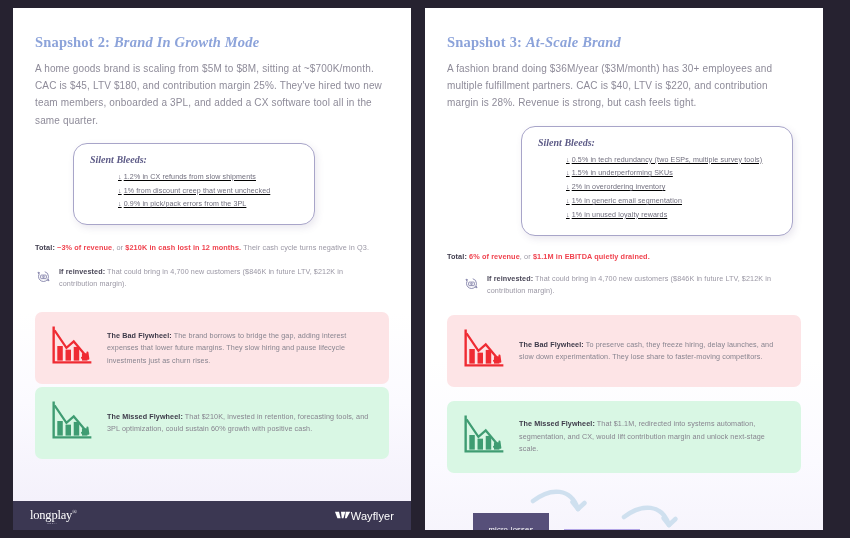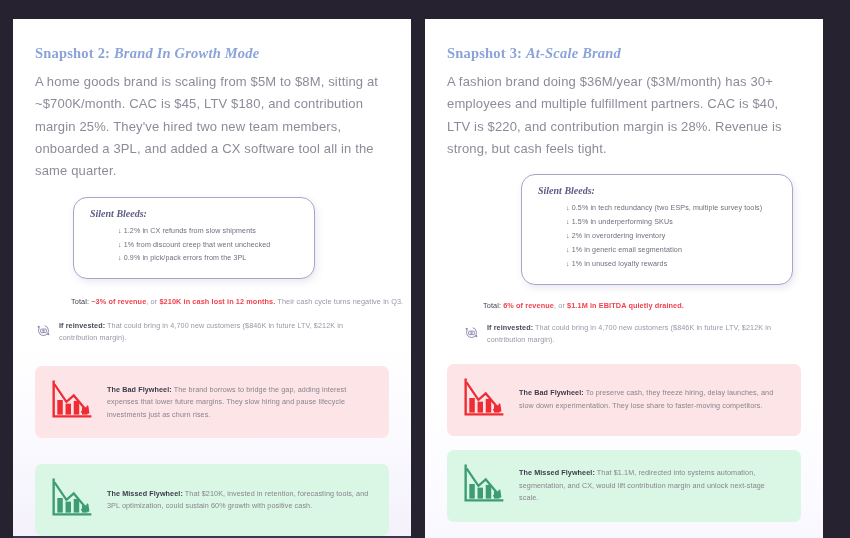--- a/index.html
+++ b/index.html
@@ -7,21 +7,21 @@
     width: 850px; height: 538px;
     background: #262230;
     font-family: "Liberation Sans", sans-serif;
     overflow: hidden;
   }
   .stage {
     width: 850px; height: 538px;
     background: #262230;
     display: flex;
     gap: 14px;
-    padding: 19px 13px;
+    padding: 8px 13px;
     align-items: flex-start;
   }
   .slide {
     position: relative;
     width: 398px;
     height: 522px;
     background: #ffffff;
     display: flex;
     flex-direction: column;
     overflow: hidden;
@@ -39,21 +39,21 @@
     font-size: 14.5px;
     color: #8ca3da;
     letter-spacing: 0.2px;
     margin-bottom: 9px;
     white-space: nowrap;
   }
   .snap-title .lead { font-weight: 700; font-style: normal; }
   .snap-title .em { font-weight: 700; font-style: italic; }
 
   .intro {
-    font-size: 13px;
+    font-size: 10px;
     line-height: 1.72;
     color: #8e8b99;
     letter-spacing: 0.15px;
     max-width: 352px;
   }
 
   
   .bleed-box {
     margin: 14px 0 0 auto;
     border: 1px solid #a8a5c9;
@@ -64,38 +64,38 @@
   }
   .bleed-box.left  { width: 242px; margin-right: 74px; }
   .bleed-box.right { width: 272px; margin-right: 8px; }
   .bleed-title {
     font-family: "Liberation Serif", serif;
     font-weight: 700; font-style: italic;
     font-size: 10px;
     color: #5c5a86;
     margin-bottom: 6px;
   }
-  .bleed-list { list-style: none; padding-left: 28px; }
+  .bleed-list { list-style: none; padding-left: 28px; text-decoration: underline; }
   .bleed-list li {
     font-size: 7.1px;
     line-height: 1.95;
     color: #6f6d7c;
     letter-spacing: 0.12px;
     white-space: nowrap;
   }
   .bleed-list .arrow { color: #6f6d7c; margin-right: 2px; }
 
   
   .total-line {
     font-size: 7.3px;
     color: #9a97a4;
     letter-spacing: 0.1px;
     white-space: nowrap;
   }
-  .total-line .lbl { color: #3f3c4d; font-weight: 400; margin-left: 36px; }
+  .total-line .lbl { color: #3f3c4d; font-weight: 700; }
   .total-line .hi  { color: #f0434f; font-weight: 700; }
 
   
   .reinvest {
     display: flex;
     align-items: center;
     gap: 7px;
     max-width: 330px;
   }
   .reinvest .txt {
@@ -227,21 +227,21 @@
             <rect x="36" y="31" width="6" height="8" fill="#ef2b33" stroke="none"></rect>
             <path d="M6 6 L19 25 L27 18 L43 37" stroke-width="2.4"></path>
             <path d="M43 37 L36 36 M43 37 L42 30" stroke-width="2.2" stroke-linecap="round"></path>
           </svg>
         </span>
         <span class="body">
           <b>The Bad Flywheel:</b><span> The brand borrows to bridge the gap, adding interest expenses that lower future margins. They slow hiring and pause lifecycle investments just as churn rises.</span>
         </span>
       </div>
 
-      <div class="fly missed" style="margin-top:26px;">
+      <div class="fly missed" style="margin-top:3px;">
         <span class="chart">
           <svg width="44" height="42" viewBox="0 0 48 46" fill="none" stroke="#3f9c72" stroke-width="2.6">
             <path d="M5 3 L5 41 L45 41" stroke-linecap="square"></path>
             <rect x="9" y="23" width="6" height="16" fill="#3f9c72" stroke="none"></rect>
             <rect x="18" y="27" width="6" height="12" fill="#3f9c72" stroke="none"></rect>
             <rect x="27" y="24" width="6" height="15" fill="#3f9c72" stroke="none"></rect>
             <rect x="36" y="31" width="6" height="8" fill="#3f9c72" stroke="none"></rect>
             <path d="M6 6 L19 25 L27 18 L43 37" stroke-width="2.4"></path>
             <path d="M43 37 L36 36 M43 37 L42 30" stroke-width="2.2" stroke-linecap="round"></path>
           </svg>

